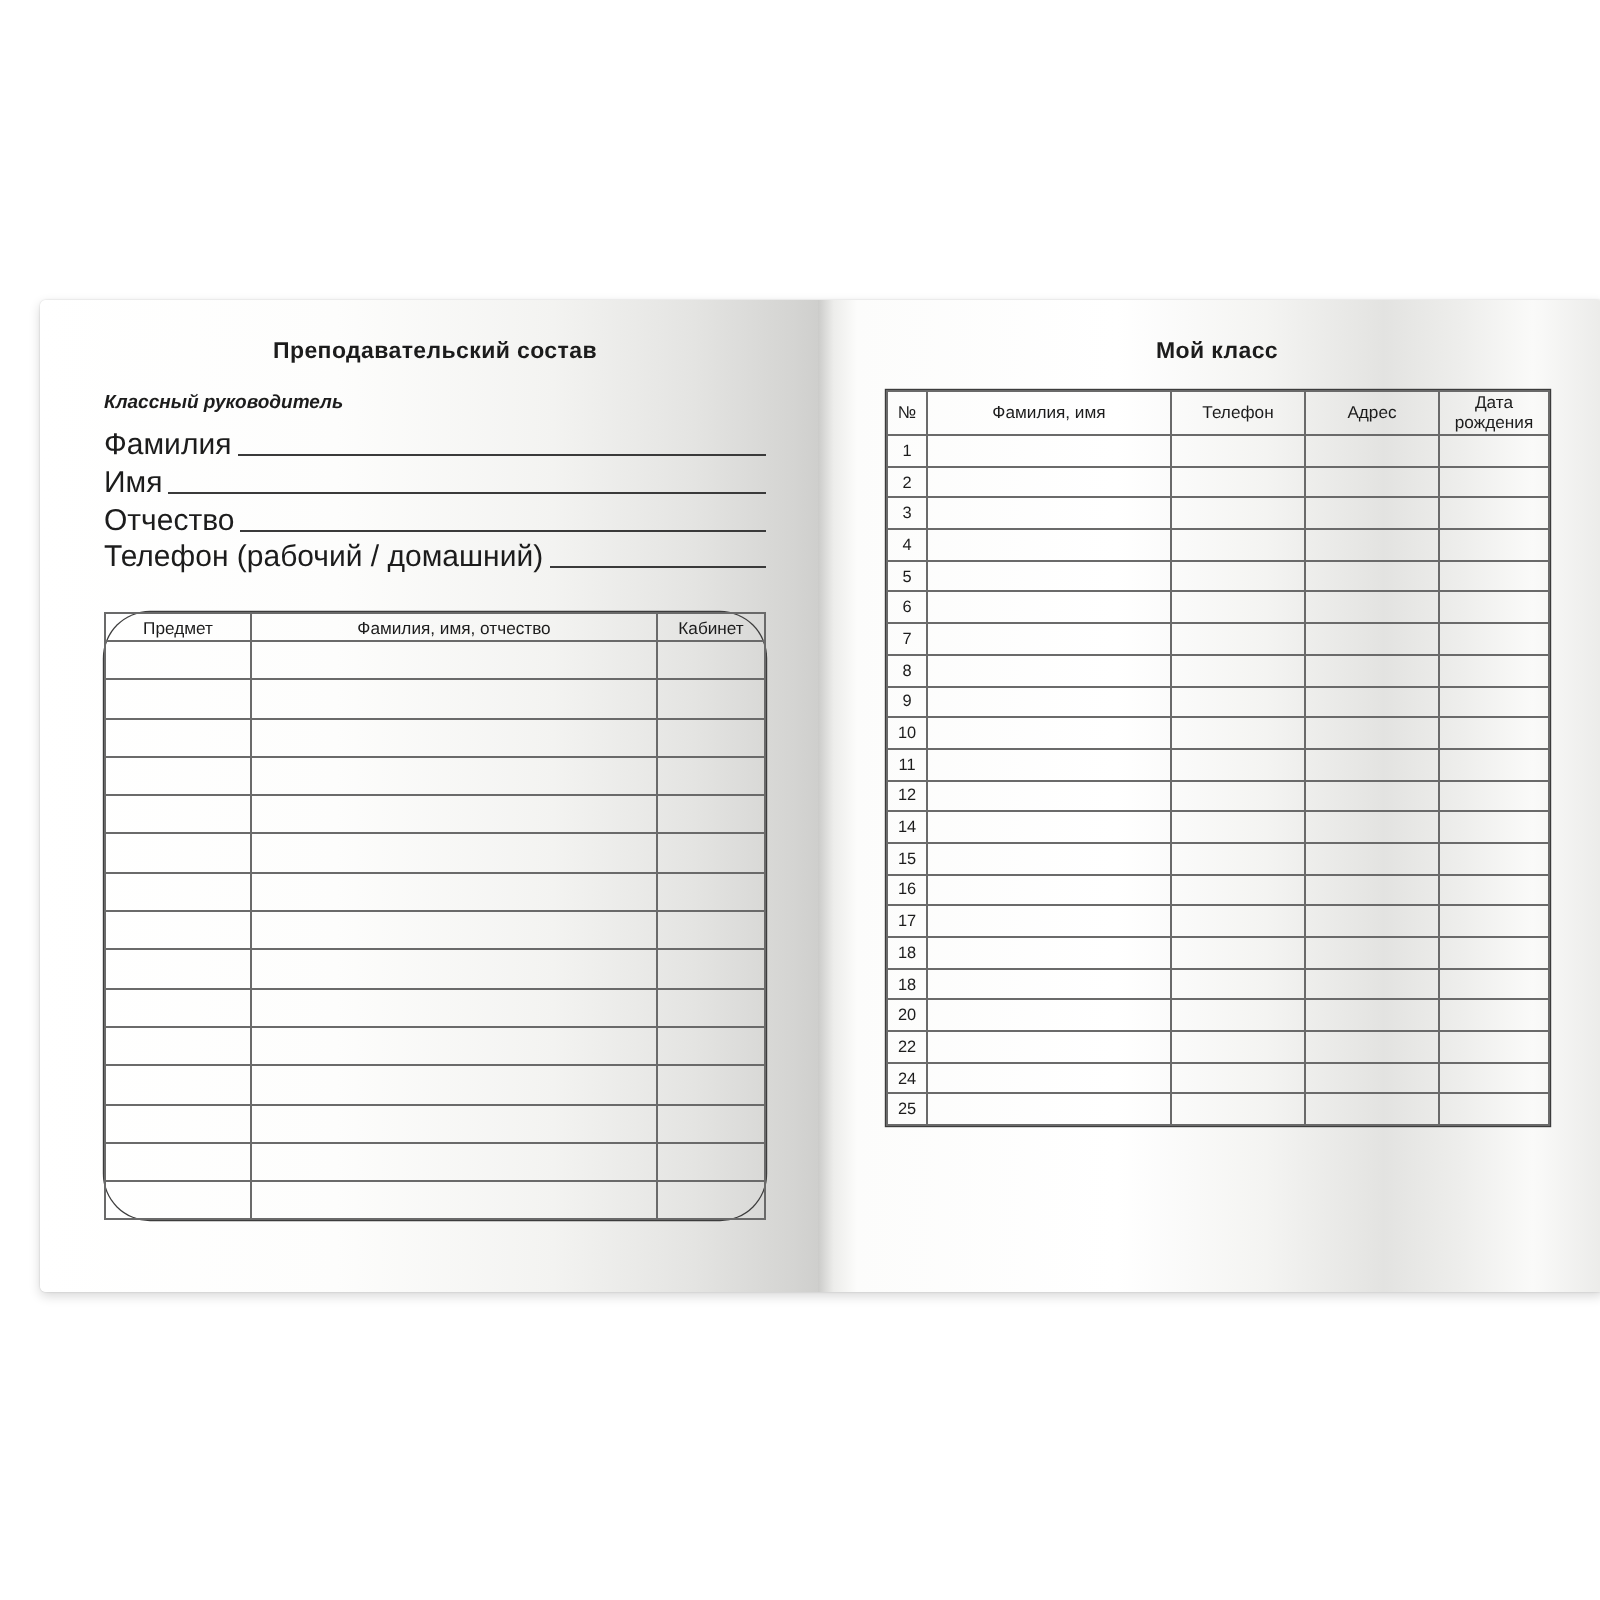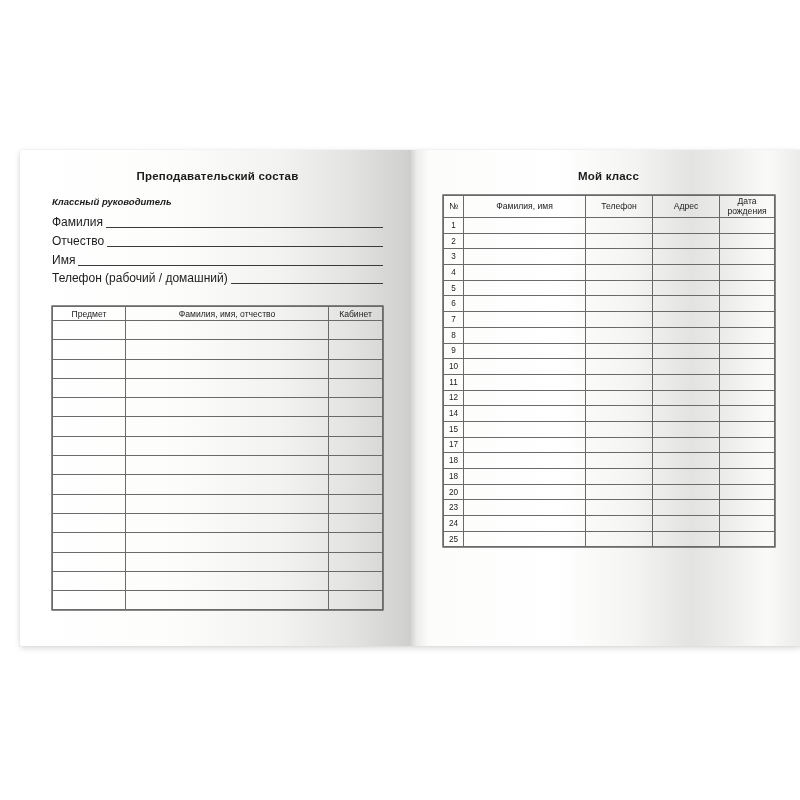--- a/index.html
+++ b/index.html
@@ -71,21 +71,21 @@
     width: 331px;
     top: 62px;
   }
   .field-row {
     display: flex;
     align-items: flex-end;
     height: 16px;
     margin-bottom: 2.8px;
   }
   .field-label {
-    font-size: 12px;
+    font-size: 15px;
     line-height: 11px;
     padding-right: 3px;
     white-space: nowrap;
   }
   .field-line {
     flex: 1;
     border-bottom: 1px solid #3a3a3a;
     height: 12px;
   }
   .paper-table {
@@ -97,20 +97,21 @@
   .paper-table th, .paper-table td {
     border: 1px solid #6a6a6a;
     padding: 0 2px;
     font-weight: normal;
     overflow: hidden;
   }
   .staff-table {
     left: 32px;
     top: 156px;
     width: 330px;
+    border-radius: 23px;
   }
   .staff-table th {
     height: 13px;
     font-size: 8.6px;
     text-align: center;
   }
   .staff-table td { height: 18.3px; }
   .class-table {
     left: 34px;
     top: 45px;
@@ -137,25 +138,25 @@
     <div class="page page-left">
       <div class="page-title">Преподавательский состав</div>
       <div class="section-heading">Классный руководитель</div>
 
       <div class="fields">
         <div class="field-row">
           <span class="field-label">Фамилия</span>
           <span class="field-line"></span>
         </div>
         <div class="field-row">
-          <span class="field-label">Отчество</span>
+          <span class="field-label">Имя</span>
           <span class="field-line"></span>
         </div>
         <div class="field-row">
-          <span class="field-label">Имя</span>
+          <span class="field-label">Отчество</span>
           <span class="field-line"></span>
         </div>
         <div class="field-row">
           <span class="field-label">Телефон (рабочий / домашний)</span>
           <span class="field-line"></span>
         </div>
       </div>
 
       <table class="paper-table staff-table">
         <colgroup>
@@ -363,20 +364,27 @@
               <td></td>
             </tr>
             <tr>
               <td class="num-cell">15</td>
               <td></td>
               <td></td>
               <td></td>
               <td></td>
             </tr>
             <tr>
+              <td class="num-cell">16</td>
+              <td></td>
+              <td></td>
+              <td></td>
+              <td></td>
+            </tr>
+            <tr>
               <td class="num-cell">17</td>
               <td></td>
               <td></td>
               <td></td>
               <td></td>
             </tr>
             <tr>
               <td class="num-cell">18</td>
               <td></td>
               <td></td>
@@ -391,21 +399,21 @@
               <td></td>
             </tr>
             <tr>
               <td class="num-cell">20</td>
               <td></td>
               <td></td>
               <td></td>
               <td></td>
             </tr>
             <tr>
-              <td class="num-cell">23</td>
+              <td class="num-cell">22</td>
               <td></td>
               <td></td>
               <td></td>
               <td></td>
             </tr>
             <tr>
               <td class="num-cell">24</td>
               <td></td>
               <td></td>
               <td></td>

